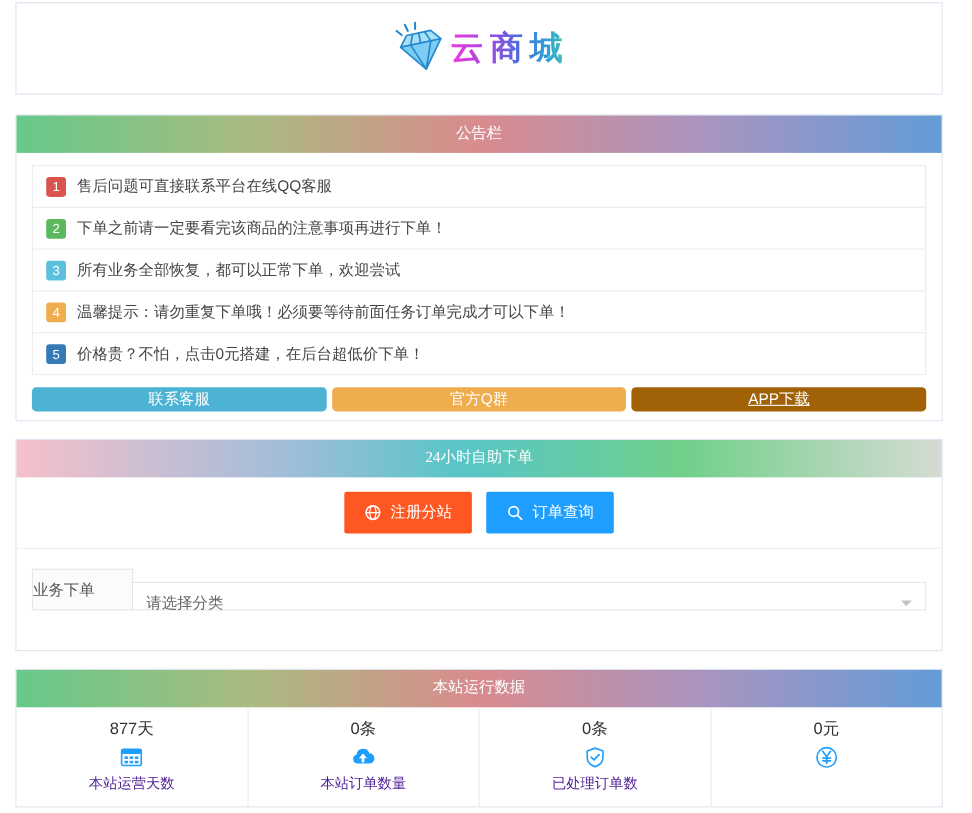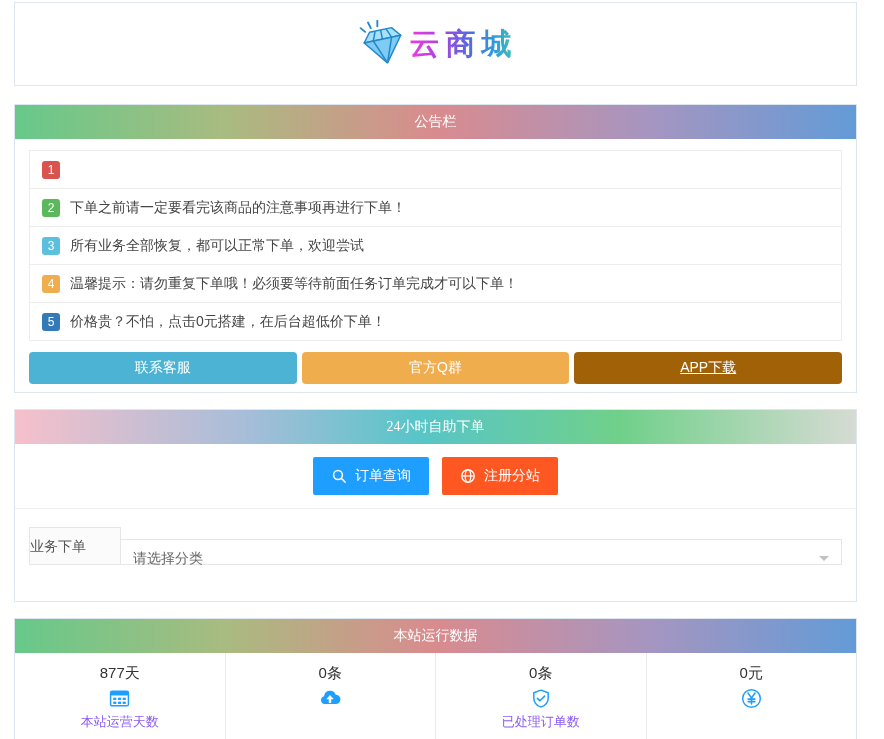--- a/index.html
+++ b/index.html
@@ -16,38 +16,38 @@
   .sec-header { height: 34px; line-height: 34px; text-align: center; color: #fff; font-size: 14px; font-family: Liberation Serif, serif; }
   .grad-a { background: linear-gradient(90deg,#66c98a 0%,#a9bb80 25%,#d98b8e 50%,#a795c0 75%,#639bd7 100%); }
   .grad-b { background: linear-gradient(90deg,#f6c0cb 0%,#a5bdd9 28%,#58c5c8 48%,#70d08a 72%,#d6dbd3 100%); }
   .notice-list { margin: 11px 14px 0; }
   .notice-item { border: 1px solid #ededed; height: 39px; margin-top: -1px;
     display: flex; align-items: center; padding: 0 12px; font-size: 14px; color: #454545; background: #fff; }
   .notice-item:first-child { margin-top: 0; }
   .notice-badge { width: 18px; height: 18px; border-radius: 3px; color: #fff; font-size: 12px;
     line-height: 18px; text-align: center; margin-right: 10px; flex: none; }
   .btn-row { display: flex; gap: 5px; margin: 11px 14px 8px; }
-  .btn-row button { flex: 1; height: 32px; border: none; border-radius: 4px;
+  .btn-row button { flex: 1; height: 22px; border: none; border-radius: 4px;
     color: #fff; font-size: 14px; cursor: pointer; font-family: inherit; }
   .order-actions { display: flex; justify-content: center; gap: 13px; padding: 13px 0; border-bottom: 1px solid #f0f0f0; }
   .action-btn { height: 38px; padding: 0 18px; border: none; border-radius: 2px; color: #fff;
     font-size: 14px; display: inline-flex; align-items: center; gap: 8px; cursor: pointer; font-family: inherit; }
   .order-form { display: flex; margin: 18px 14px 36px; height: 38px; }
   .form-label { width: 92px; border: 1px solid #e6e6e6; background: #fbfbfb; text-align: left;
     line-height: 36px; font-size: 14px; color: #555; flex: none; }
   .form-select { flex: 1; border: 1px solid #e6e6e6; border-left: none; position: relative;
     line-height: 36px; padding-left: 12px; font-size: 14px; color: #666; cursor: pointer; background: #fff; margin-top: 12px; }
   .sel-arrow { position: absolute; right: 12px; top: 16px; width: 0; height: 0;
     border: 5px solid transparent; border-top-color: #c2c2c2; }
   .stats-row { display: flex; }
   .stat-col { flex: 1; text-align: center; padding: 9px 0 12px; border-right: 1px solid #ececec; }
   .stat-col:last-child { border-right: none; }
   .stat-value { font-size: 15px; color: #333; line-height: 22px; }
   .stat-icon { height: 24px; display: flex; align-items: center; justify-content: center; margin: 2px 0 3px; }
-  .stat-label { font-size: 13px; color: #8b5cf6; line-height: 18px; }
+  .stat-label { font-size: 13px; color: #4c1d95; line-height: 18px; }
 </style>
 </head>
 <body>
 
 <div class="page">
 
   <div class="box logo-box">
     <div class="logo-wrap">
       <svg width="56" height="50" viewBox="0 0 60 52">
         <g stroke="#2288cc" stroke-width="2" stroke-linecap="round">
@@ -67,20 +67,21 @@
       </svg>
       <span class="logo-text">云商城</span>
     </div>
   </div>
 
   <div class="box section">
     <div class="sec-header grad-a">公告栏</div>
     <div class="notice-list" id="notice-list">
         <div class="notice-item">
           <span class="notice-badge" style="background: rgb(217, 83, 79);">1</span>
+          <span>售后问题可直接联系平台在线QQ客服</span>
         </div>
         <div class="notice-item">
           <span class="notice-badge" style="background: rgb(92, 184, 92);">2</span>
           <span>下单之前请一定要看完该商品的注意事项再进行下单！</span>
         </div>
         <div class="notice-item">
           <span class="notice-badge" style="background: rgb(91, 192, 222);">3</span>
           <span>所有业务全部恢复，都可以正常下单，欢迎尝试</span>
         </div>
         <div class="notice-item">
@@ -95,34 +96,34 @@
     <div class="btn-row" id="announce-buttons">
         <button style="background: rgb(76, 179, 212);">联系客服</button>
         <button style="background: rgb(240, 173, 78);">官方Q群</button>
         <button style="background: #a16207; text-decoration: underline;">APP下载</button>
       </div>
   </div>
 
   <div class="box section">
     <div class="sec-header grad-b">24小时自助下单</div>
     <div class="order-actions">
-      <button class="action-btn" id="btn-query" style="background: rgb(30, 159, 255);">
-        <svg width="16" height="16" viewBox="0 0 16 16">
-          <circle cx="7" cy="7" r="4.4" fill="none" stroke="#fff" stroke-width="1.5"></circle>
-          <line x1="10.4" y1="10.4" x2="14.2" y2="14.2" stroke="#fff" stroke-width="1.5" stroke-linecap="round"></line>
-        </svg>
-        <span>订单查询</span>
-      </button>
       <button class="action-btn" id="btn-register" style="background: rgb(255, 87, 34);">
         <svg width="16" height="16" viewBox="0 0 16 16">
           <circle cx="8" cy="8" r="6.2" fill="none" stroke="#fff" stroke-width="1.4"></circle>
           <ellipse cx="8" cy="8" rx="2.8" ry="6.2" fill="none" stroke="#fff" stroke-width="1.2"></ellipse>
           <line x1="1.8" y1="8" x2="14.2" y2="8" stroke="#fff" stroke-width="1.2"></line>
         </svg>
         <span>注册分站</span>
+      </button>
+      <button class="action-btn" id="btn-query" style="background: rgb(30, 159, 255);">
+        <svg width="16" height="16" viewBox="0 0 16 16">
+          <circle cx="7" cy="7" r="4.4" fill="none" stroke="#fff" stroke-width="1.5"></circle>
+          <line x1="10.4" y1="10.4" x2="14.2" y2="14.2" stroke="#fff" stroke-width="1.5" stroke-linecap="round"></line>
+        </svg>
+        <span>订单查询</span>
       </button>
     </div>
     <div class="order-form">
       <div class="form-label">业务下单</div>
       <div class="form-select">
         <span>请选择分类</span>
         <span class="sel-arrow"></span>
       </div>
     </div>
   </div>
@@ -150,20 +151,21 @@
         </div>
         <div class="stat-col">
           <div class="stat-value">0条</div>
           <div class="stat-icon">
             <svg width="22" height="20" viewBox="0 0 20 18">
               <path d="M15.3 14.5 H5.2 a3.6 3.6 0 0 1 -0.5 -7.1 A5.4 5.4 0 0 1 15.2 6 a4.1 4.1 0 0 1 0.1 8.5 z" fill="#1E9FFF"></path>
               <polygon points="10,6.3 13.4,10.2 6.6,10.2" fill="#fff"></polygon>
               <rect x="8.9" y="10" width="2.2" height="3.6" fill="#fff"></rect>
             </svg>
           </div>
+          <div class="stat-label">本站订单数量</div>
         </div>
         <div class="stat-col">
           <div class="stat-value">0条</div>
           <div class="stat-icon">
             <svg width="20" height="21" viewBox="0 0 20 20">
               <path d="M10 1.6 L17.2 4.3 V9.6 c0 4.6 -3.1 7.6 -7.2 9 c-4.1 -1.4 -7.2 -4.4 -7.2 -9 V4.3 Z" fill="none" stroke="#1E9FFF" stroke-width="1.5" stroke-linejoin="round"></path>
               <polyline points="6.4,9.8 9,12.3 13.6,7.6" fill="none" stroke="#1E9FFF" stroke-width="1.6" stroke-linecap="round" stroke-linejoin="round"></polyline>
             </svg>
           </div>
           <div class="stat-label">已处理订单数</div>

